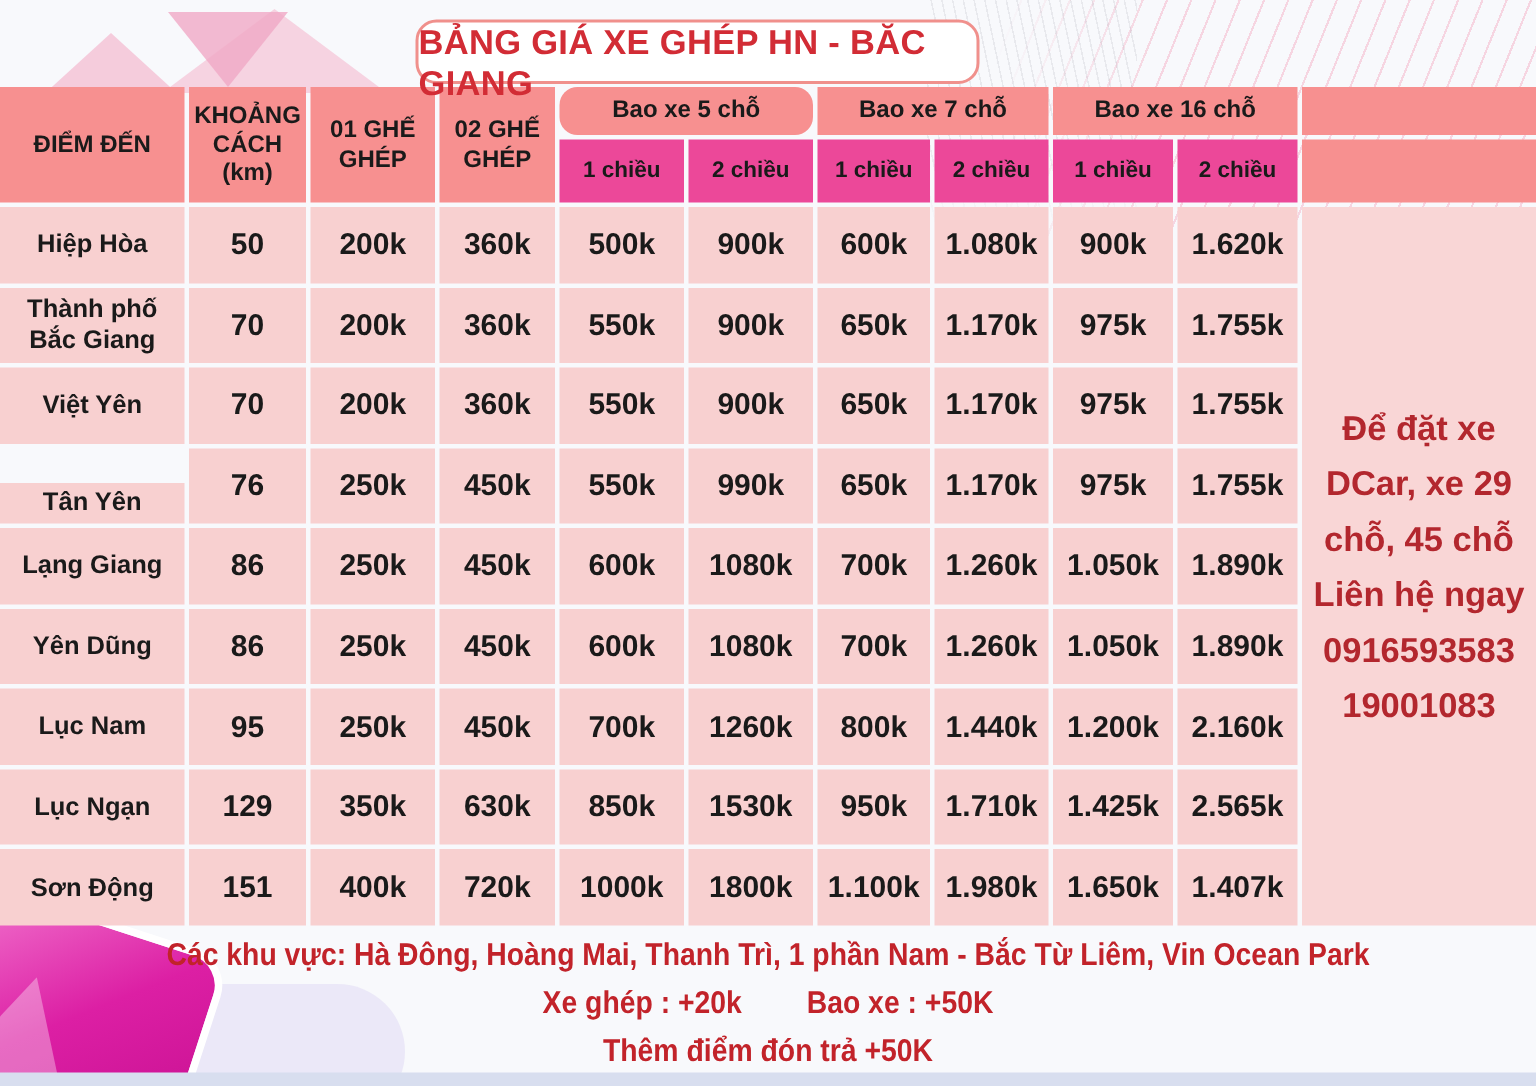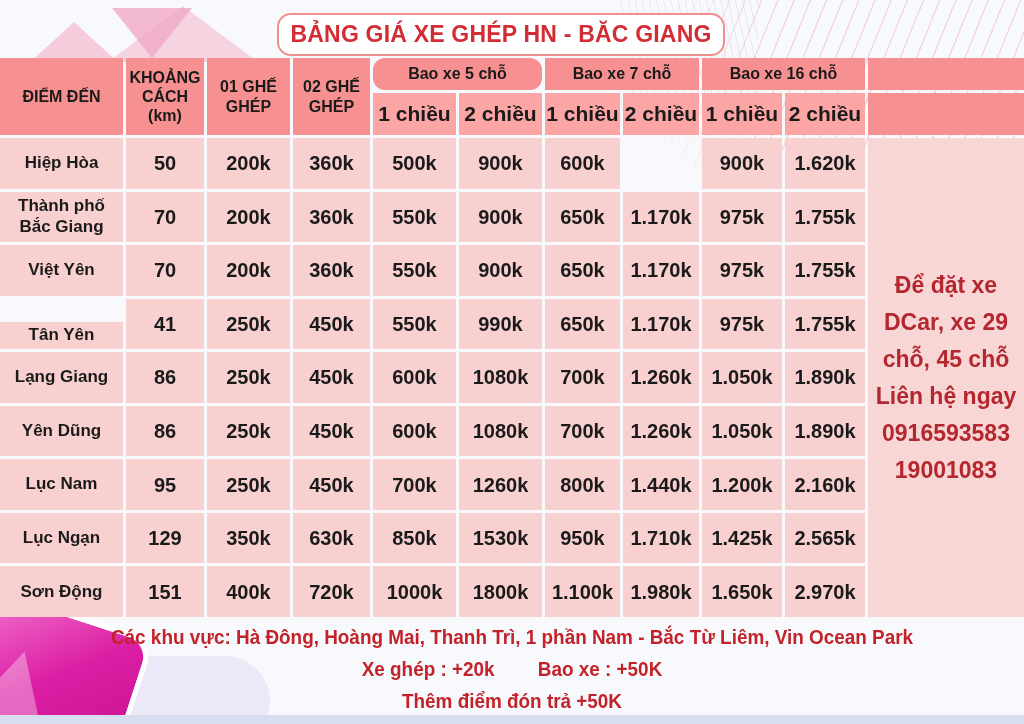--- a/index.html
+++ b/index.html
@@ -43,40 +43,40 @@
   }
   .ribbon-shine {
     position:absolute; left:-10px; bottom:-6px; width:110px; height:105px;
     background:rgba(255,255,255,.34);
     clip-path:polygon(45% 0,100% 100%,0 100%);
   }
   .bottom-strip { position:absolute; left:0; right:0; bottom:0; height:9px; background:#D8DEEF; }
 
   
   .title-banner {
-    position:absolute; left:277px; top:13px; width:448px; height:43px;
+    position:absolute; left:277px; top:13px; width:376px; height:43px;
     background:#fff; border:2px solid #F0908C; border-radius:14px;
-    display:flex; align-items:center; justify-content:center;
+    display:flex; justify-content:center;
     color:#D22C35; font-weight:bold; font-size:23px; letter-spacing:.2px;
     z-index:2;
   }
 
   
   .price-table {
     position:absolute; left:0; top:58px; width:1024px; height:559px;
     display:grid; gap:3px;
     grid-template-columns:123px 78px 83px 77px 83px 83px 75px 76px 80px 80px 156px;
     grid-template-rows:32px 42px repeat(9, 1fr);
   }
   .cell {
     display:flex; align-items:center; justify-content:center;
     text-align:center; font-weight:bold; color:#1a1a1a; line-height:1.2;
   }
   .hdr  { background:#F79090; font-size:16px; padding:0 4px; }
-  .sub  { background:#fca5a5; font-size:21px; }
+  .sub  { background:#ec4899; font-size:15px; }
   .val  { background:#F8D0D0; font-size:20px; }
   .dest { background:#F8D0D0; font-size:17px; padding:0 6px; }
 
   .h-dest { grid-column:1;    grid-row:1/3; }
   .h-dist { grid-column:2;    grid-row:1/3; }
   .h-s1   { grid-column:3;    grid-row:1/3; }
   .h-s2   { grid-column:4;    grid-row:1/3; }
   .h-b5   { grid-column:5/7;  grid-row:1;border-radius:12px; }
   .h-b7   { grid-column:7/9;  grid-row:1; }
   .h-b16  { grid-column:9/11; grid-row:1; }
@@ -146,20 +146,21 @@
       <div>19001083</div>
     </div>
 
   <div class="cell dest" style="grid-area: 3 / 1;">Hiệp Hòa</div>
       <div class="cell val" style="grid-area: 3 / 2;">50</div>
       <div class="cell val" style="grid-area: 3 / 3;">200k</div>
       <div class="cell val" style="grid-area: 3 / 4;">360k</div>
       <div class="cell val" style="grid-area: 3 / 5;">500k</div>
       <div class="cell val" style="grid-area: 3 / 6;">900k</div>
       <div class="cell val" style="grid-area: 3 / 7;">600k</div>
+      <div class="cell val" style="grid-area: 3 / 8;">1.080k</div>
       <div class="cell val" style="grid-area: 3 / 9;">900k</div>
       <div class="cell val" style="grid-area: 3 / 10;">1.620k</div>
       <div class="cell dest" style="grid-area: 4 / 1;">Thành phố Bắc Giang</div>
       <div class="cell val" style="grid-area: 4 / 2;">70</div>
       <div class="cell val" style="grid-area: 4 / 3;">200k</div>
       <div class="cell val" style="grid-area: 4 / 4;">360k</div>
       <div class="cell val" style="grid-area: 4 / 5;">550k</div>
       <div class="cell val" style="grid-area: 4 / 6;">900k</div>
       <div class="cell val" style="grid-area: 4 / 7;">650k</div>
       <div class="cell val" style="grid-area: 4 / 8;">1.170k</div>
@@ -169,21 +170,21 @@
       <div class="cell val" style="grid-area: 5 / 2;">70</div>
       <div class="cell val" style="grid-area: 5 / 3;">200k</div>
       <div class="cell val" style="grid-area: 5 / 4;">360k</div>
       <div class="cell val" style="grid-area: 5 / 5;">550k</div>
       <div class="cell val" style="grid-area: 5 / 6;">900k</div>
       <div class="cell val" style="grid-area: 5 / 7;">650k</div>
       <div class="cell val" style="grid-area: 5 / 8;">1.170k</div>
       <div class="cell val" style="grid-area: 5 / 9;">975k</div>
       <div class="cell val" style="grid-area: 5 / 10;">1.755k</div>
       <div class="cell dest" style="grid-area: 6 / 1; margin-top: 23px;">Tân Yên</div>
-      <div class="cell val" style="grid-area: 6 / 2;">41</div>
+      <div class="cell val" style="grid-area: 6 / 2;">76</div>
       <div class="cell val" style="grid-area: 6 / 3;">250k</div>
       <div class="cell val" style="grid-area: 6 / 4;">450k</div>
       <div class="cell val" style="grid-area: 6 / 5;">550k</div>
       <div class="cell val" style="grid-area: 6 / 6;">990k</div>
       <div class="cell val" style="grid-area: 6 / 7;">650k</div>
       <div class="cell val" style="grid-area: 6 / 8;">1.170k</div>
       <div class="cell val" style="grid-area: 6 / 9;">975k</div>
       <div class="cell val" style="grid-area: 6 / 10;">1.755k</div>
       <div class="cell dest" style="grid-area: 7 / 1;">Lạng Giang</div>
       <div class="cell val" style="grid-area: 7 / 2;">86</div>
@@ -227,21 +228,21 @@
       <div class="cell val" style="grid-area: 10 / 10;">2.565k</div>
       <div class="cell dest" style="grid-area: 11 / 1;">Sơn Động</div>
       <div class="cell val" style="grid-area: 11 / 2;">151</div>
       <div class="cell val" style="grid-area: 11 / 3;">400k</div>
       <div class="cell val" style="grid-area: 11 / 4;">720k</div>
       <div class="cell val" style="grid-area: 11 / 5;">1000k</div>
       <div class="cell val" style="grid-area: 11 / 6;">1800k</div>
       <div class="cell val" style="grid-area: 11 / 7;">1.100k</div>
       <div class="cell val" style="grid-area: 11 / 8;">1.980k</div>
       <div class="cell val" style="grid-area: 11 / 9;">1.650k</div>
-      <div class="cell val" style="grid-area: 11 / 10;">2.970k</div>
+      <div class="cell val" style="grid-area: 11 / 10;">1.407k</div>
     </div>
 
   <div class="footer">
     <div class="fline">Các khu vực: Hà Đông, Hoàng Mai, Thanh Trì, 1 phần Nam - Bắc Từ Liêm, Vin Ocean Park</div>
     <div class="fline">
       <span class="pair">
         <span>Xe ghép : +20k</span>
         <span>Bao xe : +50K</span>
       </span>
     </div>

